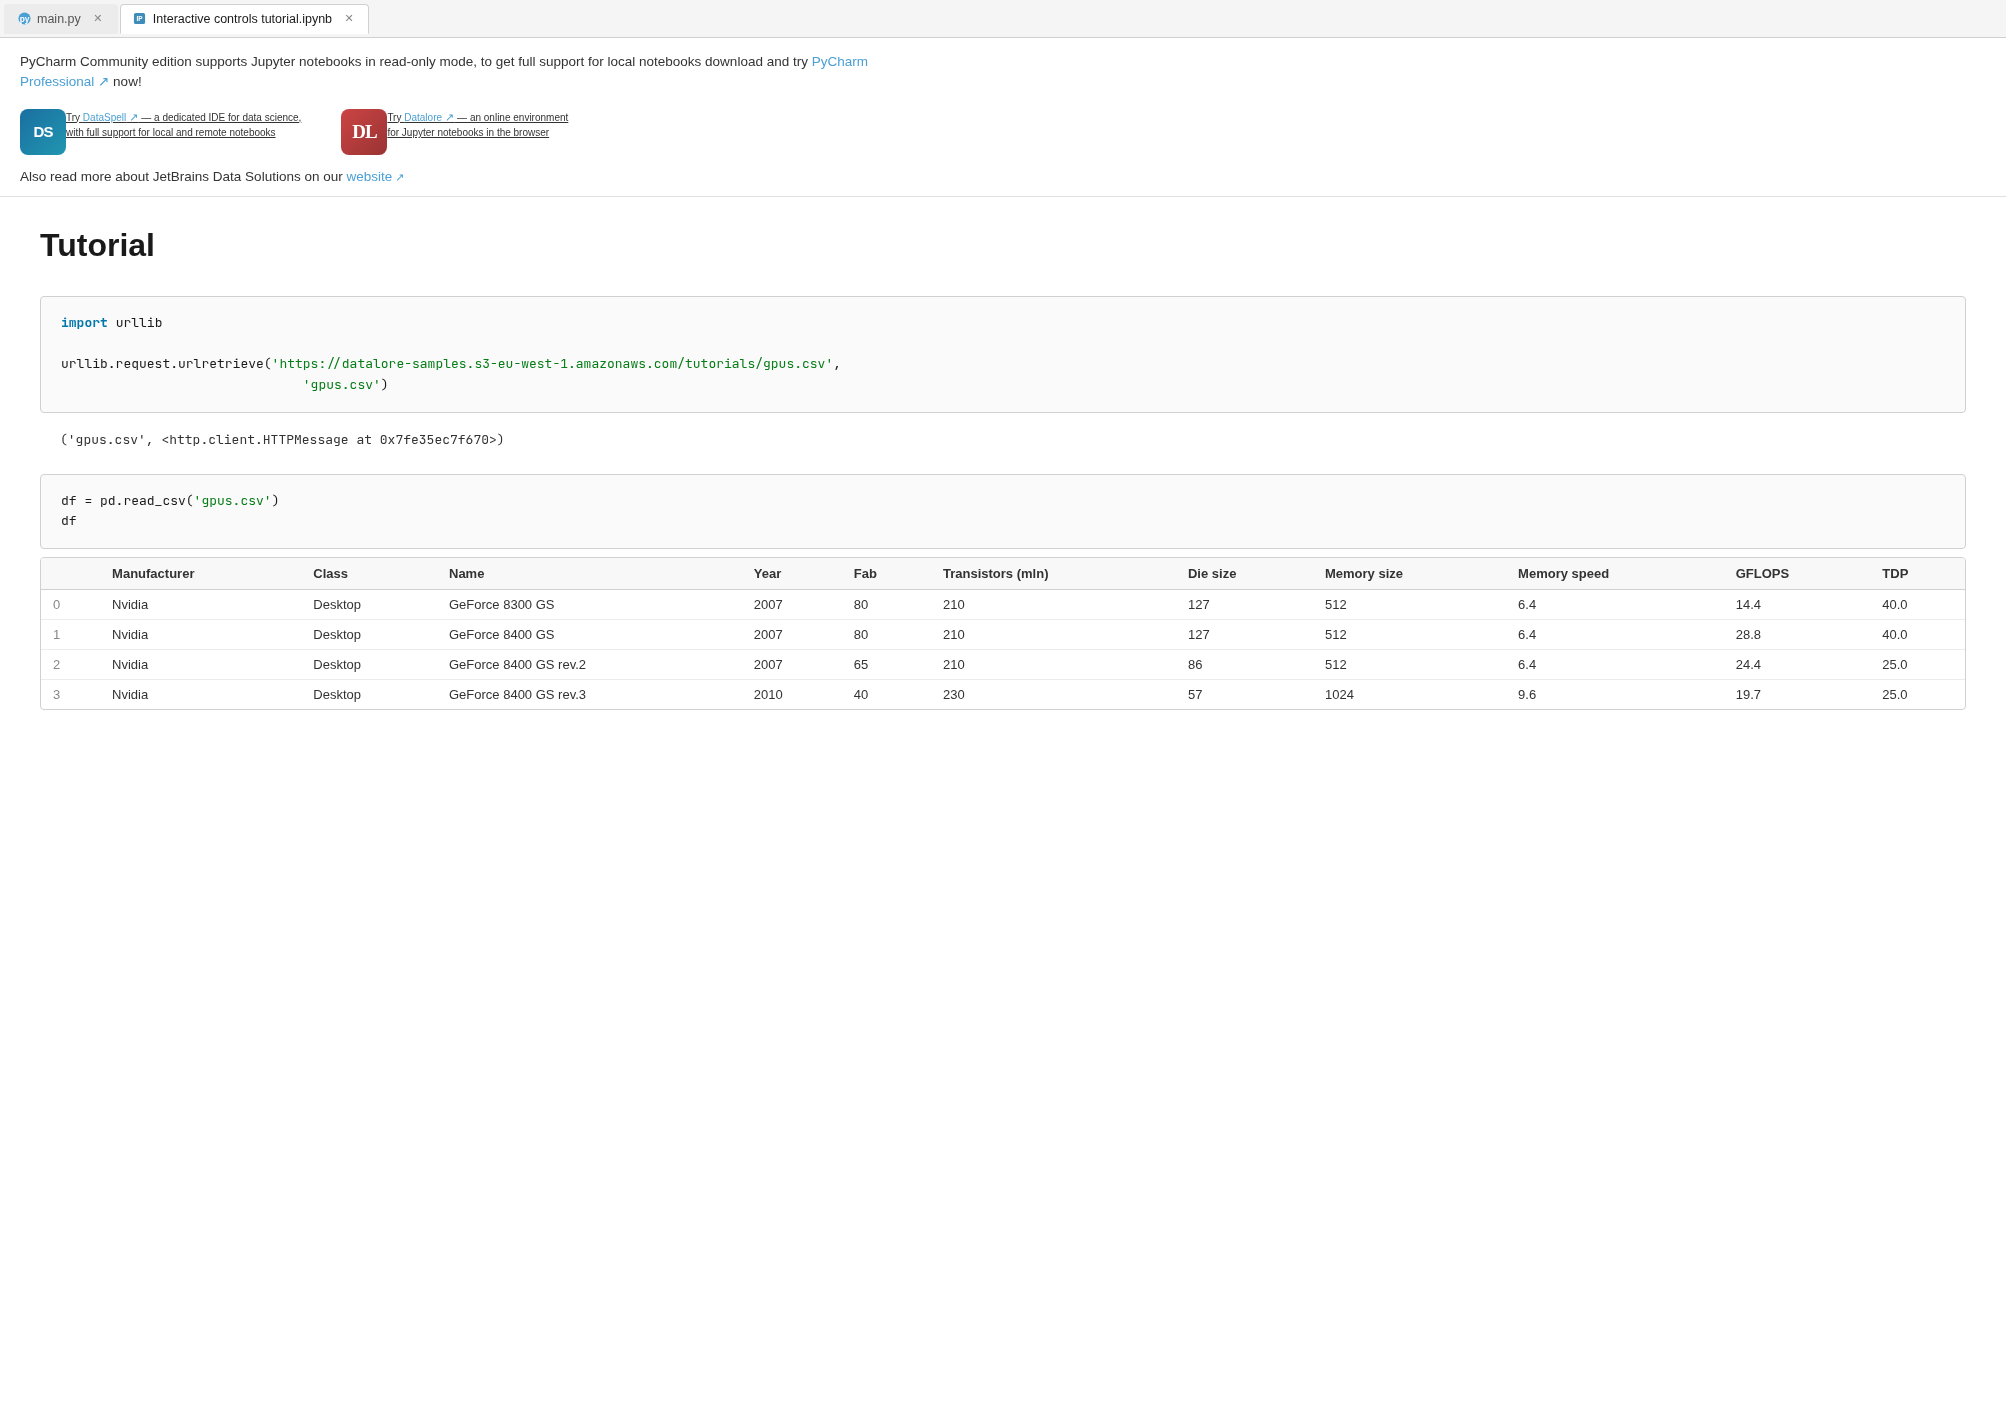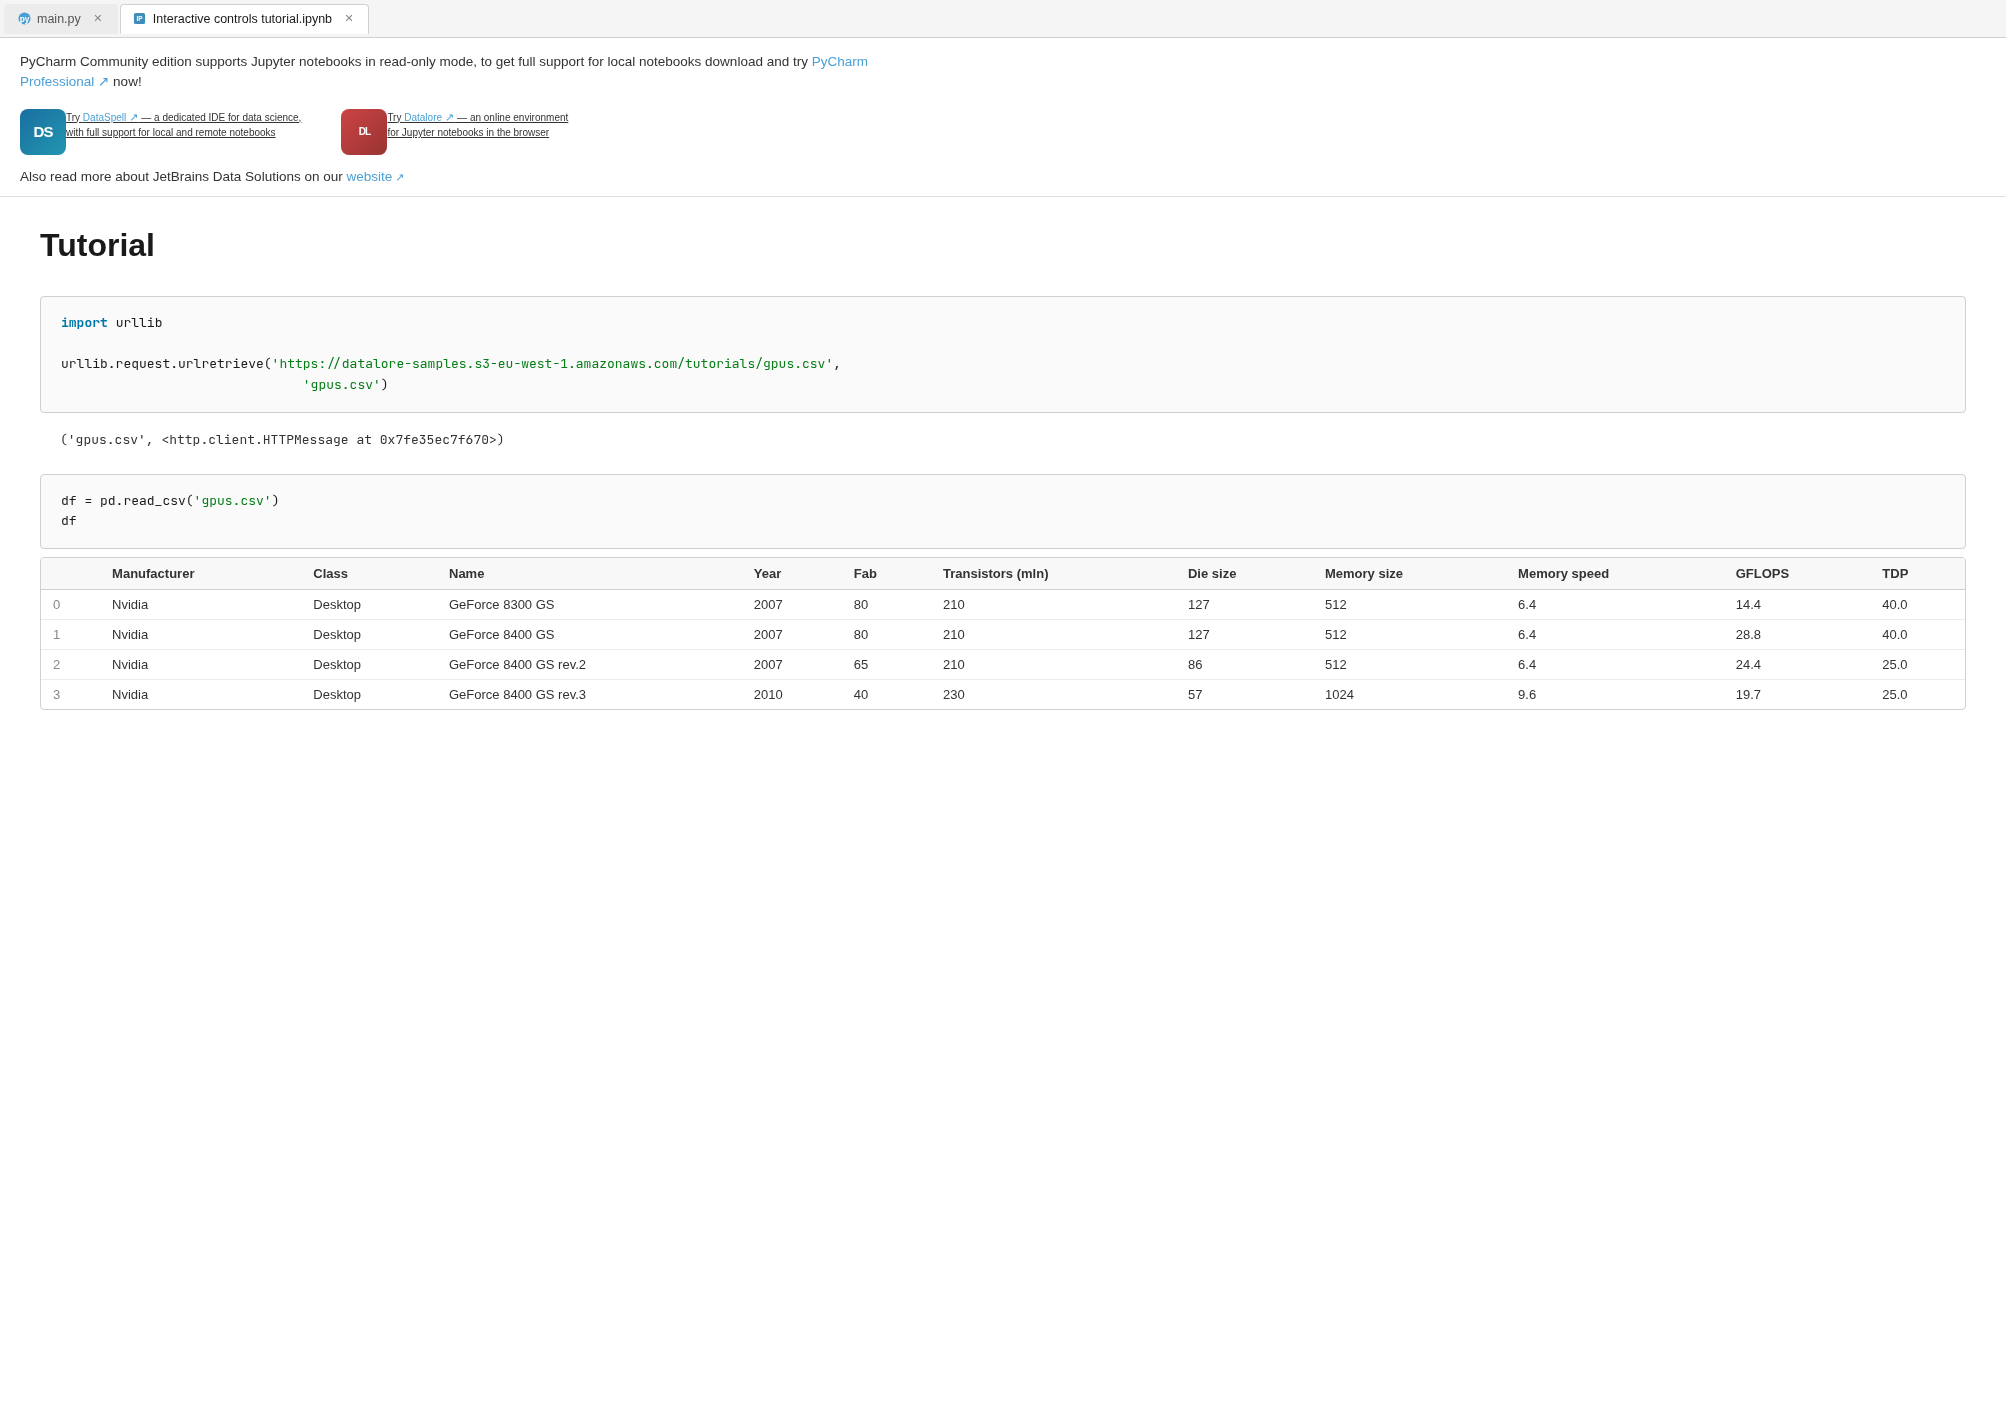--- a/index.html
+++ b/index.html
@@ -205,24 +205,25 @@
       letter-spacing: -1px;
       line-height: 1;
     }
     .dl-inner {
       display: flex;
       flex-direction: column;
       align-items: center;
       justify-content: center;
       width: 100%;
       height: 100%;
-      font-size: 10px;
+      font-size: 19px;
       font-weight: 900;
       letter-spacing: -1px;
       line-height: 1;
+      font-family: Liberation Serif, serif;
     }
   </style>
 </head>
 <body>
 
 <div class="tab-bar">
   <div class="tab">
     <span class="tab-icon">
       <svg width="13" height="13" viewBox="0 0 14 14" fill="none">
         <circle cx="7" cy="7" r="6.5" fill="#4a9fd4"></circle>

